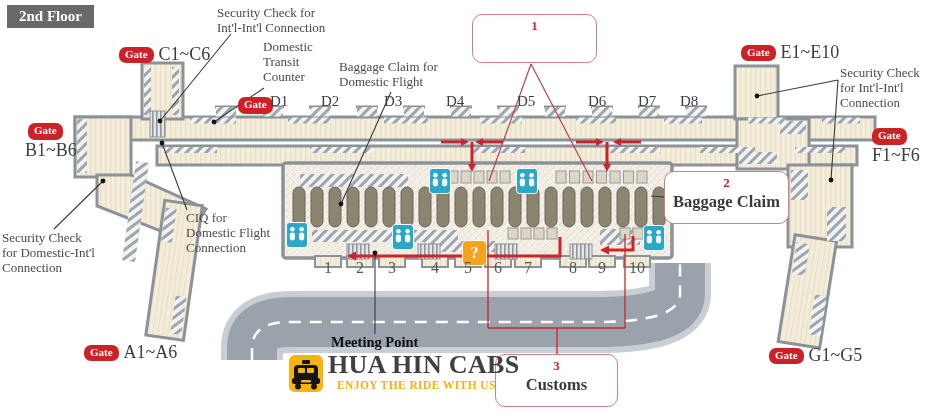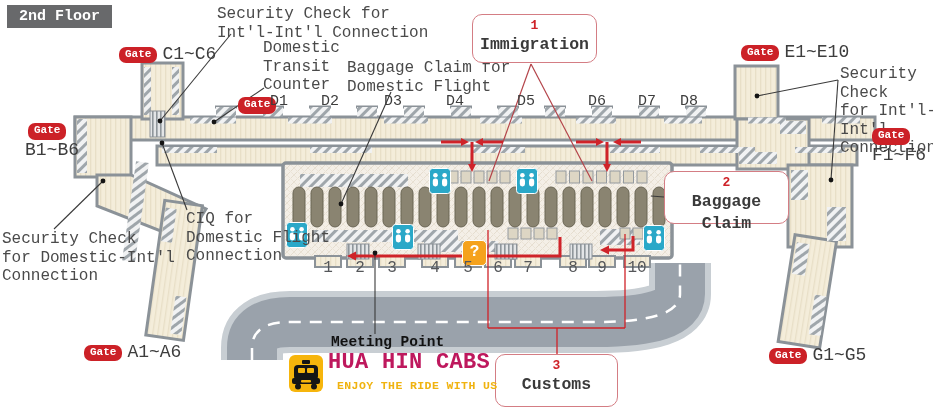--- a/index.html
+++ b/index.html
@@ -1,54 +1,54 @@
 <!DOCTYPE html>
 <html><head>
 <meta charset="utf-8">
 <style>
   html,body{margin:0;padding:0;background:#fff;}
   #stage{position:relative;width:933px;height:417px;background:#fff;overflow:hidden;
-         font-family:Liberation Mono, monospace;}
+         font-family:Liberation Serif, serif;}
   #map{position:absolute;left:0;top:0;z-index:1;}
   .cor{fill:url(#pStripe);stroke:#8b9298;stroke-width:3;}
   .corS{fill:url(#pStripe);stroke:#8b9298;stroke-width:2;}
   .hall{fill:url(#pFloor);stroke:#8b9298;stroke-width:3.5;}
   .hatch{fill:url(#pHatch);}
   .stairs{fill:url(#pStairs);stroke:#8b9298;stroke-width:1;}
   .wallfill{fill:#8b9298;}
   .carousel{fill:#8a8471;stroke:#6b6655;stroke-width:1;}
   .counter{fill:#ddd6c4;stroke:#949a9f;stroke-width:1;}
   .road-casing{fill:none;stroke:#c8ced3;stroke-width:62;}
   .road-asphalt{fill:none;stroke:#9aa2ab;stroke-width:50;}
   .road-dash{fill:none;stroke:#ffffff;stroke-width:2.5;stroke-dasharray:12 9;}
   .redln{stroke:#cf2329;fill:none;}
   .redfill{fill:#cf2329;stroke:none;}
   .thinred{stroke:#b4444a;stroke-width:1.2;fill:none;}
   .blk{stroke:#3a3a3a;stroke-width:1.1;fill:none;}
   .dot{fill:#141414;stroke:none;}
   .ov{position:absolute;z-index:3;}
   .floor-badge{background:#68696b;color:#fff;font-weight:bold;font-size:15px;padding:3px 12px;}
-  .ann{font-size:16px;color:#4a4a4a;line-height:1.16;white-space:pre-line;}
+  .ann{font-size:13px;color:#4a4a4a;line-height:1.16;white-space:pre-line;}
   .gate-row{display:flex;align-items:center;gap:5px;}
   .gate-col .range{display:block;margin-top:1px;}
   .badge{display:inline-block;background:#cc2127;color:#fff;font-size:11px;font-weight:bold;
          padding:1px 6px 2px;border-radius:7px;line-height:1.25;}
   .range{font-size:18px;color:#3d3d3d;line-height:1.1;}
   .dlab{position:absolute;z-index:3;font-size:15px;color:#3d3d3d;}
   .legend-box{background:#fff;border:1.5px solid #d47d84;border-radius:10px;text-align:center;
               box-sizing:border-box;padding-top:3px;}
   .legend-num{font-size:13px;font-weight:bold;color:#cf2329;line-height:1.25;}
   .legend-label{font-size:16.5px;font-weight:bold;color:#3a3a3a;line-height:1.3;}
   .exit-num{position:absolute;z-index:3;top:259px;transform:translateX(-50%);
             font-size:16px;color:#55575a;}
   .info{width:25px;height:26px;background:#f5a21d;border-radius:5px;border:1.5px solid #fff;
         box-sizing:border-box;color:#fff;font-weight:bold;font-size:16px;text-align:center;
         line-height:23px;}
   .mp{font-weight:bold;font-size:14.5px;color:#111;}
-  .brand{font-weight:bold;font-size:22px;color:#be185d;letter-spacing:0.3px;}
+  .brand{font-weight:bold;font-size:26px;color:#404040;letter-spacing:0.3px;}
   .tag{font-weight:bold;font-size:11.5px;color:#f0b310;letter-spacing:0.4px;}
 </style>
 </head>
 <body>
 
 <div id="stage">
 
   <svg id="map" width="950" height="417" viewBox="0 0 950 417">
     <defs>
       <pattern id="pStripe" width="5" height="5" patternUnits="userSpaceOnUse">
@@ -304,21 +304,21 @@
       </g>
   </svg>
 
   <div class="ov floor-badge" style="left:7px;top:5px;">2nd Floor</div>
 
   <div class="ov ann" style="left:217px;top:5px;">Security Check for
 Int'l-Int'l Connection</div>
   <div class="ov ann" style="left:263px;top:39px;">Domestic
 Transit
 Counter</div>
-  <div class="ov ann" style="left:347px;top:59px;">Baggage Claim for
+  <div class="ov ann" style="left:339px;top:59px;">Baggage Claim for
 Domestic Flight</div>
   <div class="ov ann" style="left:840px;top:65px;">Security Check
 for Int'l-Int'l
 Connection</div>
   <div class="ov ann" style="left:186px;top:210px;">CIQ for
 Domestic Flight
 Connection</div>
   <div class="ov ann" style="left:2px;top:230px;">Security Check
 for Domestic-Int'l
 Connection</div>
@@ -353,21 +353,20 @@
   <span class="dlab" style="left:321px;top:93px;">D2</span>
   <span class="dlab" style="left:384px;top:93px;">D3</span>
   <span class="dlab" style="left:446px;top:93px;">D4</span>
   <span class="dlab" style="left:517px;top:93px;">D5</span>
   <span class="dlab" style="left:588px;top:93px;text-align:center;">D6</span>
   <span class="dlab" style="left:638px;top:93px;">D7</span>
   <span class="dlab" style="left:680px;top:93px;">D8</span>
 
   <div class="ov legend-box" style="left:472px;top:14px;width:125px;height:49px;">
     <div class="legend-num">1</div>
-    <div class="legend-label">Immigration</div>
   </div>
   <div class="ov legend-box" style="left:664px;top:171px;width:125px;height:53px;">
     <div class="legend-num">2</div>
     <div class="legend-label">Baggage Claim</div>
   </div>
   <div class="ov legend-box" style="left:495px;top:354px;width:123px;height:53px;">
     <div class="legend-num">3</div>
     <div class="legend-label">Customs</div>
   </div>
 

